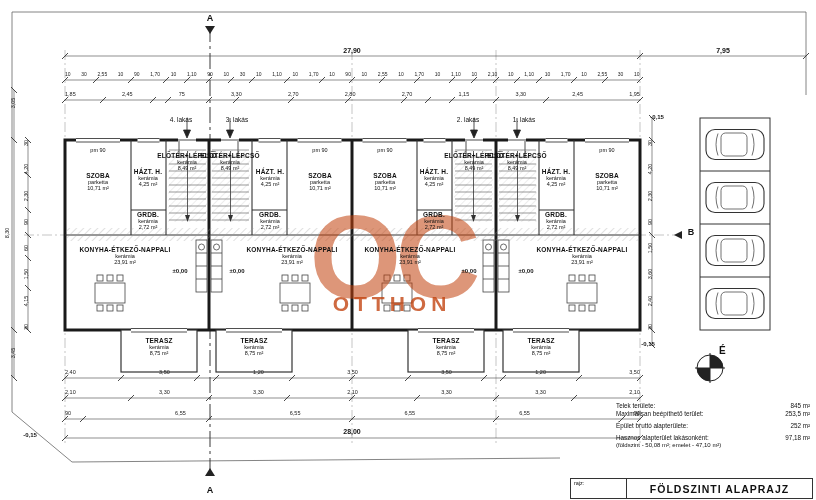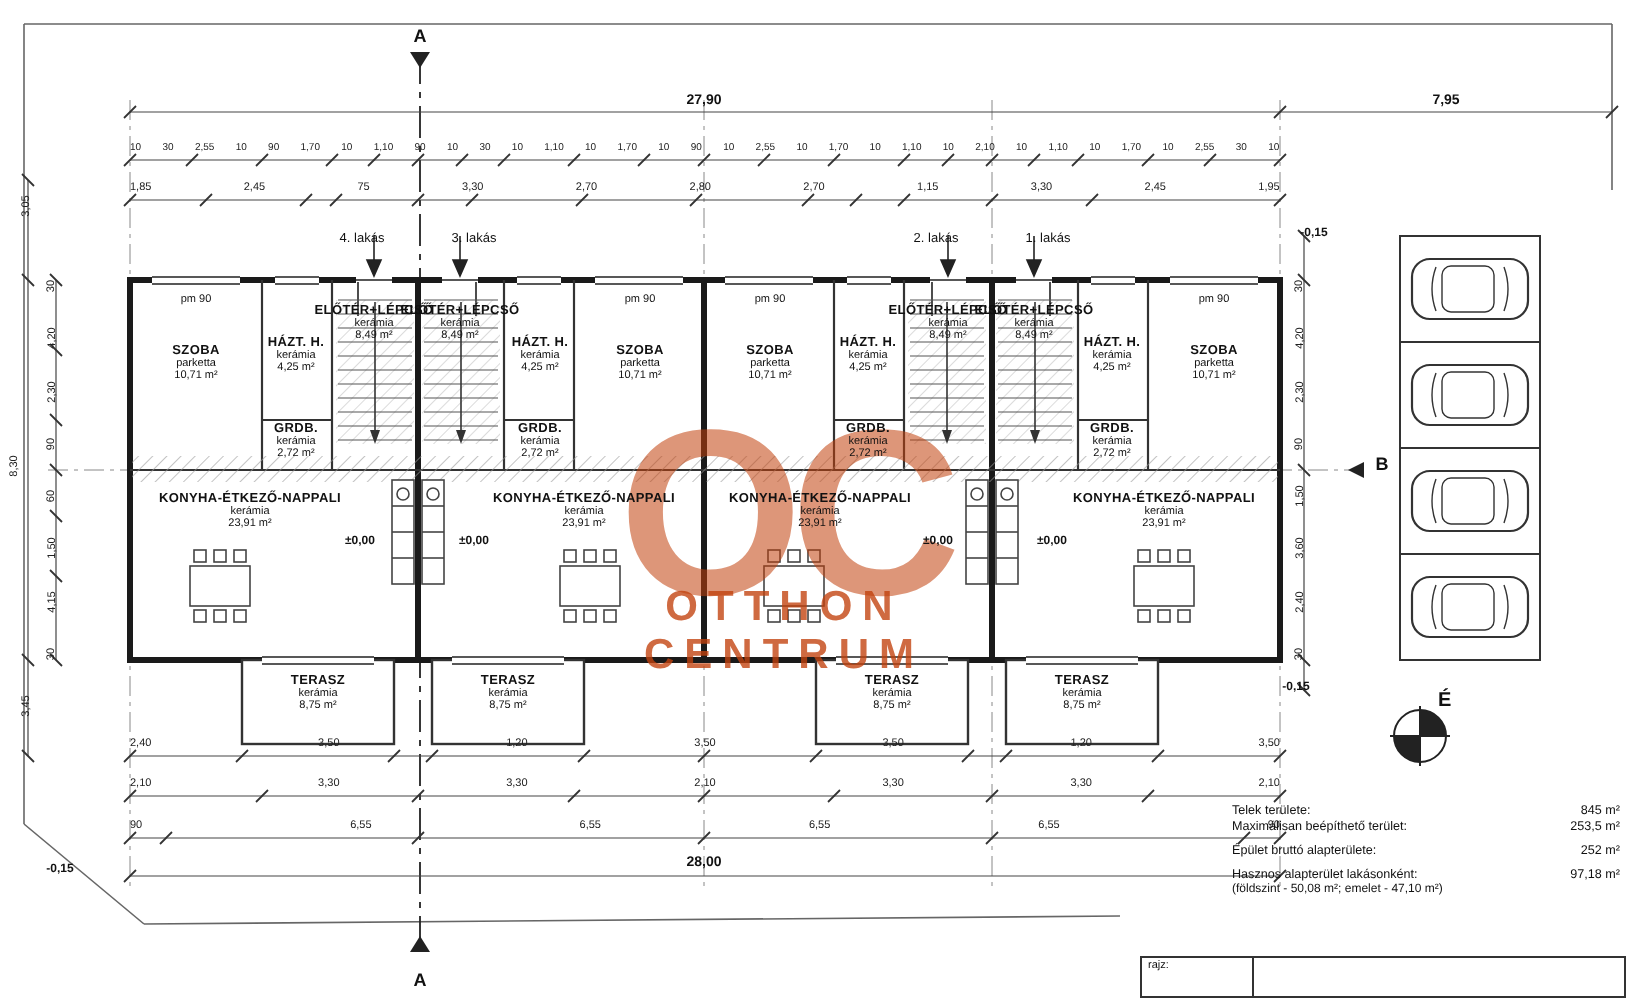--- a/index.html
+++ b/index.html
@@ -362,21 +362,20 @@
     <line x1="695" y1="368" x2="725" y2="368"></line>
     <path d="M710,368 L710,355 A13,13 0 0 1 723,368 Z" fill="#222" stroke="none"></path>
     <path d="M710,368 L710,381 A13,13 0 0 1 697,368 Z" fill="#222" stroke="none"></path>
   </g>
 </svg>
 
 <div class="wm" style="left:392px;top:198px">
   <div class="wm-oc">OC</div>
   <div class="wm-words">
     <div>OTTHON</div>
-    <div>CENTRUM</div>
   </div>
 </div>
 
 <div class="sec" style="left:210px;top:13px">A</div>
 <div class="sec" style="left:210px;top:485px">A</div>
 <div class="sec" style="left:691px;top:227px">B</div>
 <div class="north-label" style="left:719px;top:345px">É</div>
 
 <div class="unit" style="left:181px;top:116px">4. lakás</div>
 <div class="unit" style="left:237px;top:116px">3. lakás</div>
@@ -641,15 +640,16 @@
         <span>Hasznos alapterület lakásonként:</span>
         <span>97,18 m²</span>
       </div>
   <div class="row paren">
         <span>(földszint - 50,08 m²; emelet - 47,10 m²)</span>
       </div>
 </div>
 
 <div class="titleblock">
   <div class="cell-label">rajz:</div>
+  <div class="cell-title">FÖLDSZINTI ALAPRAJZ</div>
 </div>
 
 </div>
 
 </body></html>

